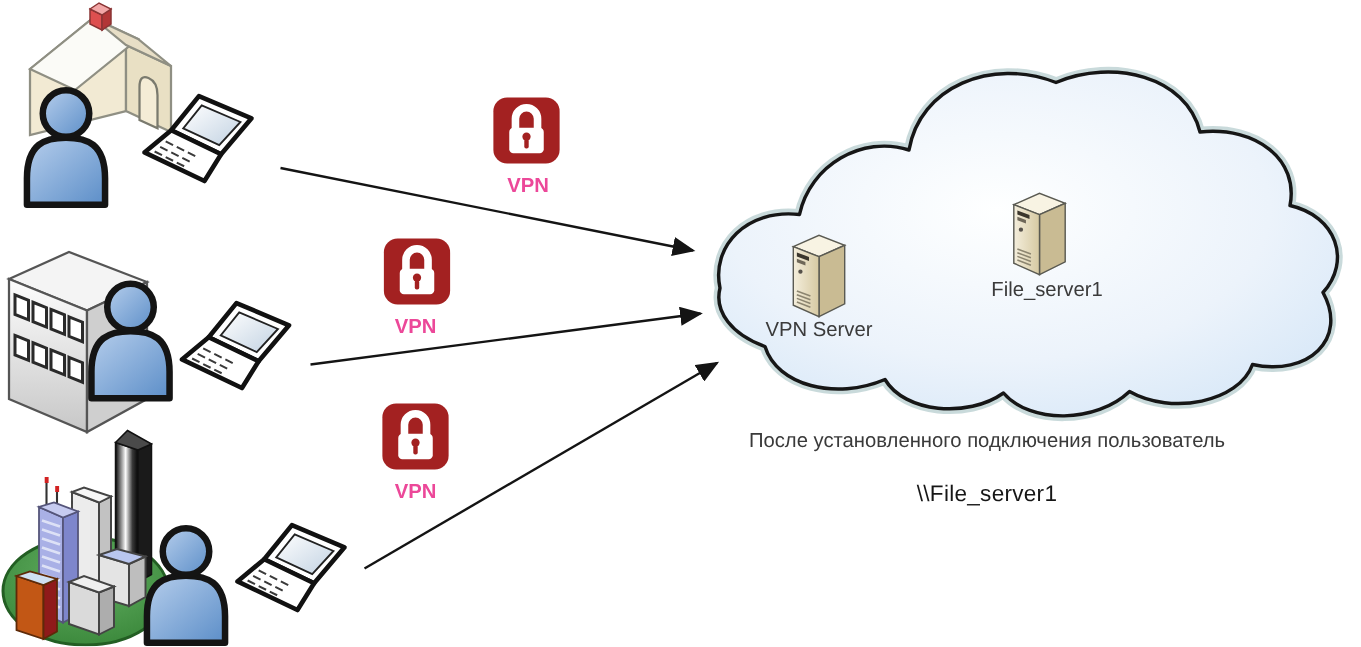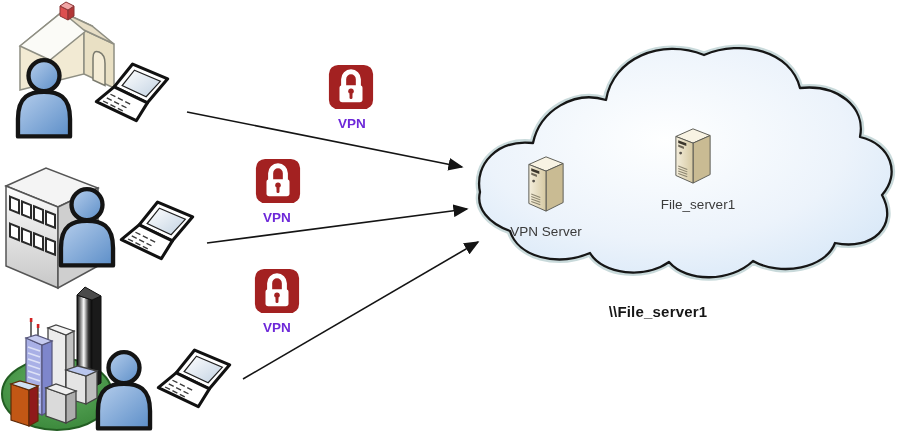--- a/index.html
+++ b/index.html
@@ -2,27 +2,27 @@
 <html><head>
 <meta charset="utf-8">
 <style>
   html,body{margin:0;padding:0;background:#ffffff;}
   .canvas{
     position:relative;width:907px;height:431px;background:#ffffff;
     font-family:"Liberation Sans",sans-serif;overflow:hidden;
   }
   .scene{position:absolute;left:0;top:0;}
   .label{position:absolute;text-align:center;white-space:nowrap;}
-  .vpn-label{font-weight:bold;font-size:13.5px;color:#6d28d9;width:80px;}
-  .server-label{font-size:13.5px;color:#3B3B3B;width:140px;margin-top:12px;}
+  .vpn-label{font-weight:bold;font-size:13.5px;color:#ec4899;width:80px;}
+  .server-label{font-size:13.5px;color:#3B3B3B;width:140px;}
   .note{
     position:absolute;left:472px;top:285px;width:372px;text-align:center;
     font-size:13.5px;line-height:17.5px;color:#3A3A3A;
   }
-  .note .unc{margin-top:18px;font-weight:bold;font-size:15px;color:#161616;letter-spacing:.2px;}
+  .note .unc{margin-top:18px;font-weight:normal;font-size:15px;color:#161616;letter-spacing:.2px;}
 </style>
 </head>
 <body>
 
 <div class="canvas">
 
   <svg class="scene" width="907" height="431" viewBox="0 0 907 431">
     <defs>
       <linearGradient id="gPerson" x1="0" y1="0" x2="1" y2="1">
         <stop offset="0" stop-color="#B6CEEC"></stop>
@@ -196,16 +196,17 @@
   </svg>
 
   <div class="label vpn-label" style="left:312px;top:116px;">VPN</div>
   <div class="label vpn-label" style="left:237px;top:210px;">VPN</div>
   <div class="label vpn-label" style="left:237px;top:320px;">VPN</div>
 
   <div class="label server-label" style="left:476px;top:212px;text-align:center;">VPN Server</div>
   <div class="label server-label" style="left:628px;top:185px;">File_server1</div>
 
   <div class="note">
+    <div>После установленного подключения пользователь</div>
     <div class="unc">\\File_server1</div>
   </div>
 
 </div>
 
 </body></html>

